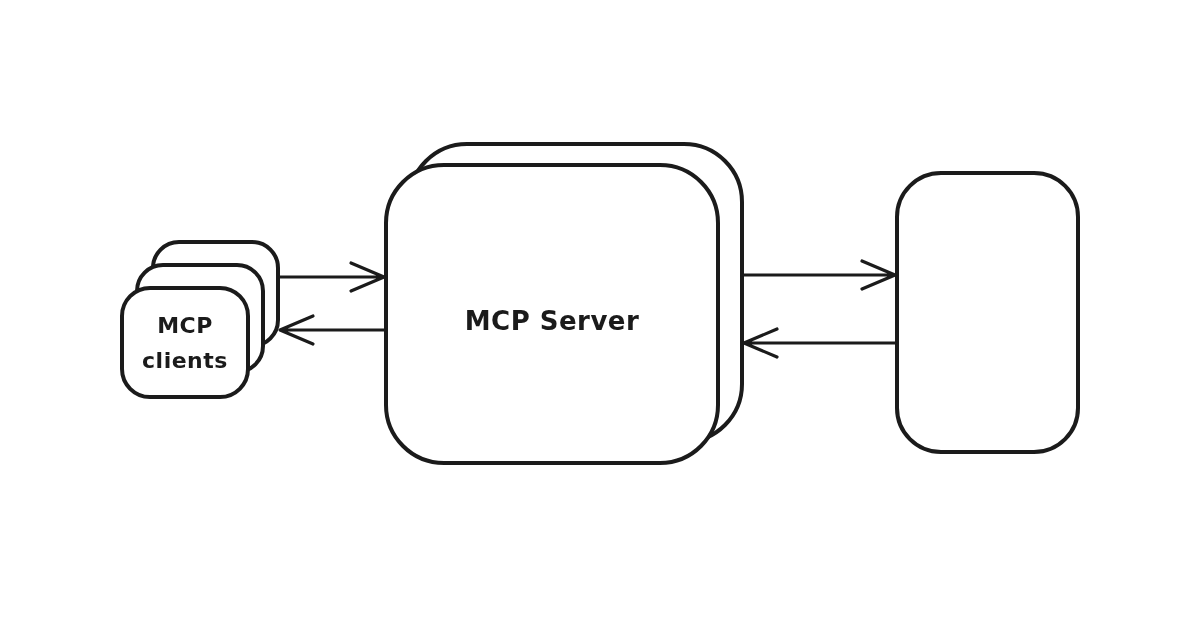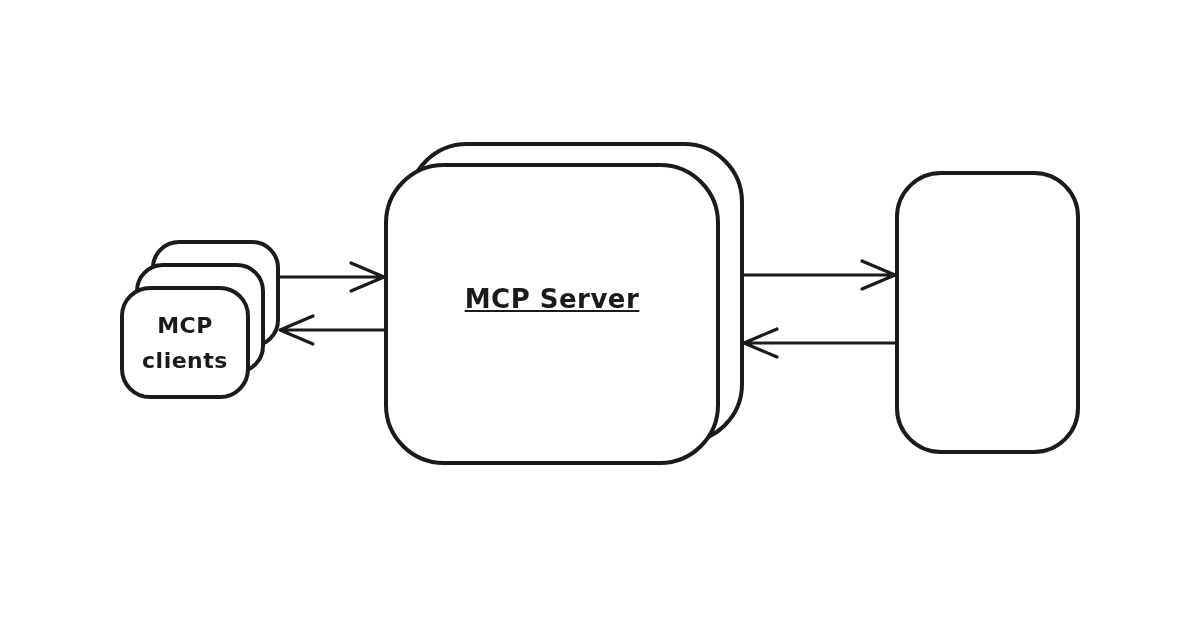--- a/index.html
+++ b/index.html
@@ -35,26 +35,25 @@
     left: 122px;
     top: 290px;
     width: 126px;
     height: 106px;
     font-size: 22px;
     line-height: 1.6;
   }
   .label-clients .inner { width: 108px; }
   .label-server {
     left: 386px;
-    top: 150px;
+    top: 172px;
     width: 332px;
     height: 298px;
     font-size: 26px;
     white-space: nowrap;
-    text-decoration: underline;
   }
   .label-api {
     left: 897px;
     top: 173px;
     width: 181px;
     height: 279px;
     font-size: 24px;
     white-space: nowrap;
   }
 </style>

